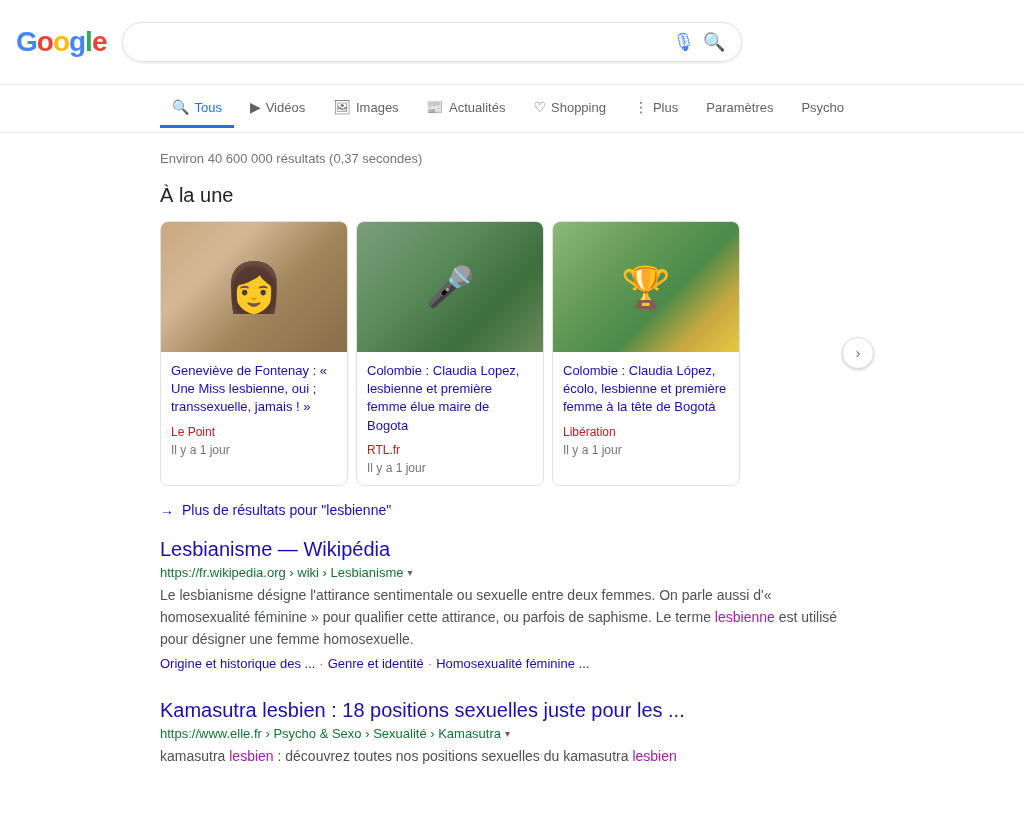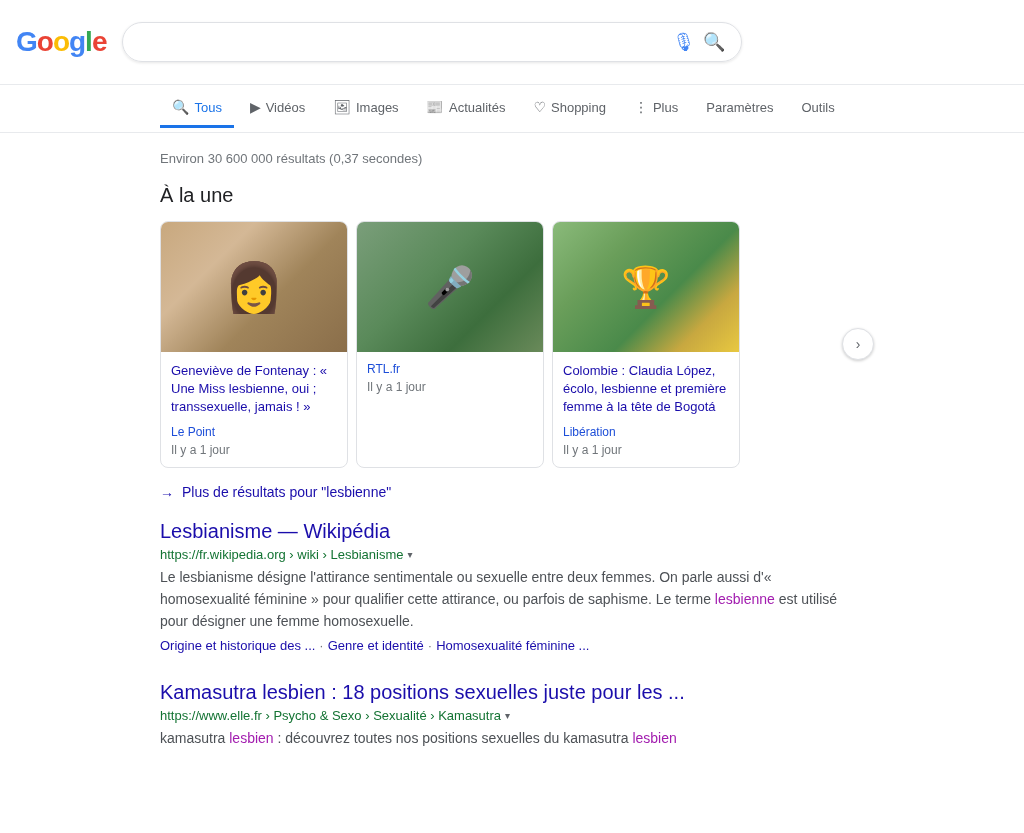--- a/index.html
+++ b/index.html
@@ -116,21 +116,21 @@
     .news-card-body {
       padding: 10px;
     }
     .news-card-title {
       color: #1a0dab;
       font-size: 13px;
       line-height: 1.4;
       margin-bottom: 8px;
     }
     .news-card-source {
-      color: #1d4ed8;
+      color: #b91c1c;
       font-size: 12px;
       margin-bottom: 4px;
     }
     .news-card-time {
       color: #70757a;
       font-size: 12px;
     }
 
     .carousel-next {
       position: absolute;
@@ -300,45 +300,46 @@
     <span>Shopping</span>
   </a>
   <a class="nav-tab">
     <span class="tab-icon">⋮</span>
     <span>Plus</span>
   </a>
   <a class="nav-tab">
     <span>Paramètres</span>
   </a>
   <a class="nav-tab">
-    <span>Outils</span>
+    <span>Psycho</span>
   </a>
 </div>
 
 <div id="main">
 
-  <div id="result-stats">Environ 30 600 000 résultats (0,37 secondes)</div>
+  <div id="result-stats">Environ 40 600 000 résultats (0,37 secondes)</div>
 
   <div>
     <h2 id="a-la-une-title">À la une</h2>
 
     <div id="news-cards">
 
       <div class="news-card">
         <div class="img-placeholder-1"></div>
         <div class="news-card-body">
           <div class="news-card-title">Geneviève de Fontenay : « Une Miss lesbienne, oui ; transsexuelle, jamais ! »</div>
           <div class="news-card-source">Le Point</div>
           <div class="news-card-time">Il y a 1 jour</div>
         </div>
       </div>
 
       <div class="news-card">
         <div class="img-placeholder-2"></div>
         <div class="news-card-body">
+          <div class="news-card-title">Colombie : Claudia Lopez, lesbienne et première femme élue maire de Bogota</div>
           <div class="news-card-source">RTL.fr</div>
           <div class="news-card-time">Il y a 1 jour</div>
         </div>
       </div>
 
       <div class="news-card">
         <div class="img-placeholder-3"></div>
         <div class="news-card-body">
           <div class="news-card-title">Colombie : Claudia López, écolo, lesbienne et première femme à la tête de Bogotá</div>
           <div class="news-card-source">Libération</div>

